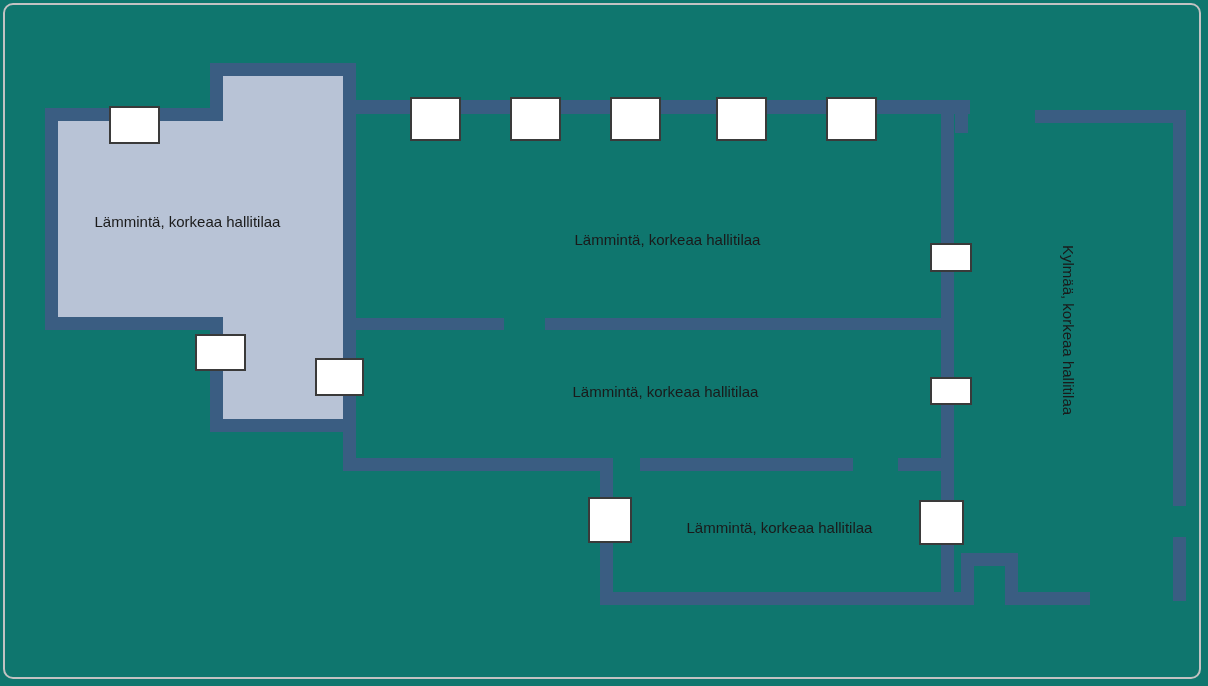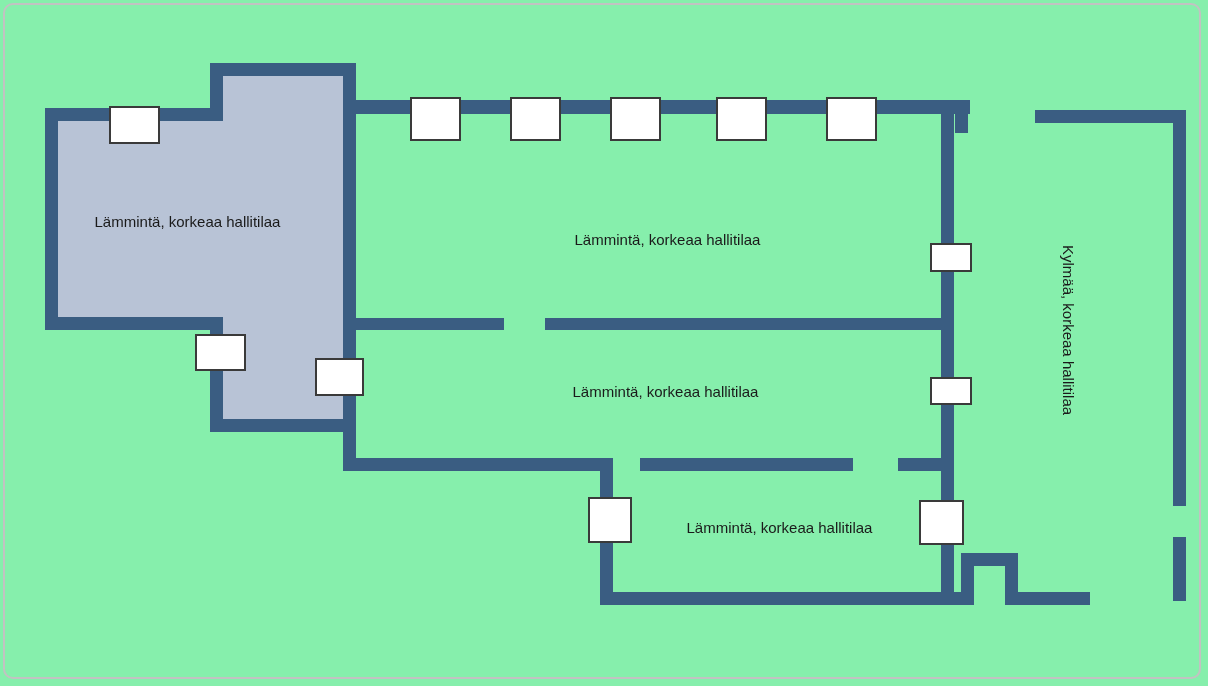--- a/index.html
+++ b/index.html
@@ -1,19 +1,19 @@
 <!DOCTYPE html>
 <html><head>
 <meta charset="utf-8">
 <style>
   html,body{margin:0;padding:0;background:#ffffff;}
   .canvas{
     position:relative;
     width:1208px;height:686px;
-    background:#86efac;
+    background:#0f766e;
     font-family:"Liberation Sans", sans-serif;
     overflow:hidden;
   }
   .frame{
     position:absolute;left:3px;top:3px;width:1198px;height:676px;
     border:2px solid #c2c2c2;border-radius:10px;
     box-sizing:border-box;
   }
   .fill{position:absolute;background:#b8c3d6;z-index:1;}
   .wall{position:absolute;background:#3a5d82;z-index:2;}

